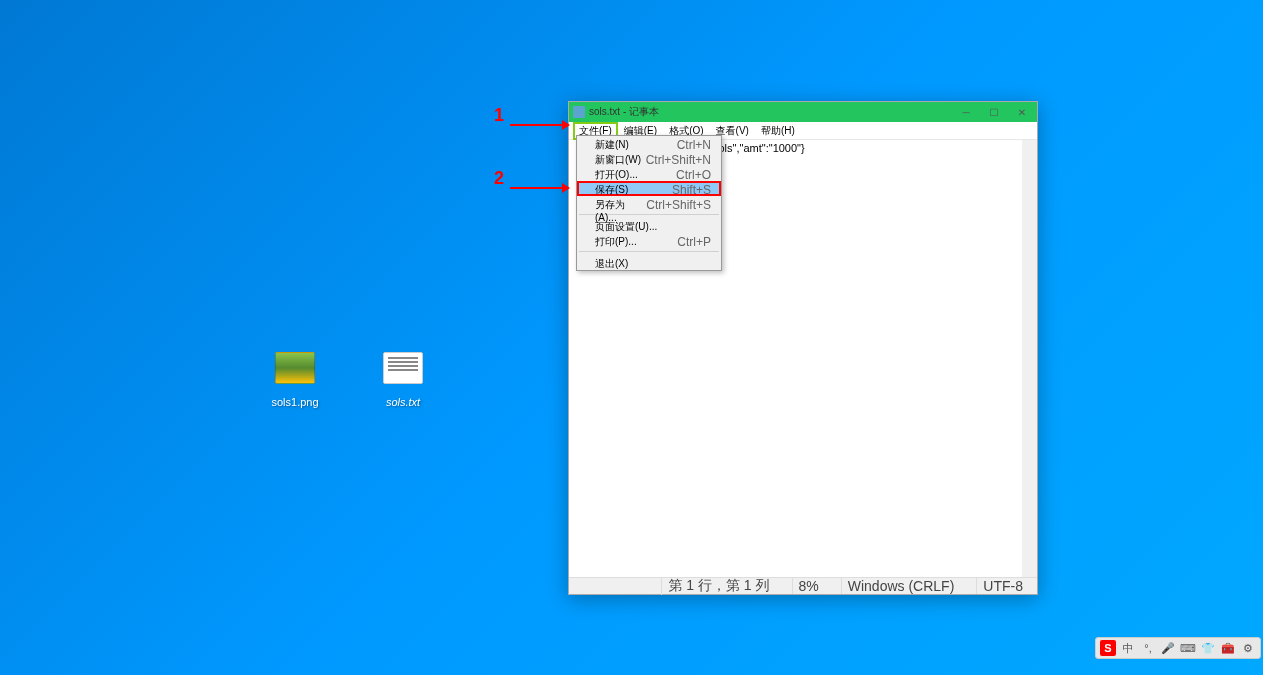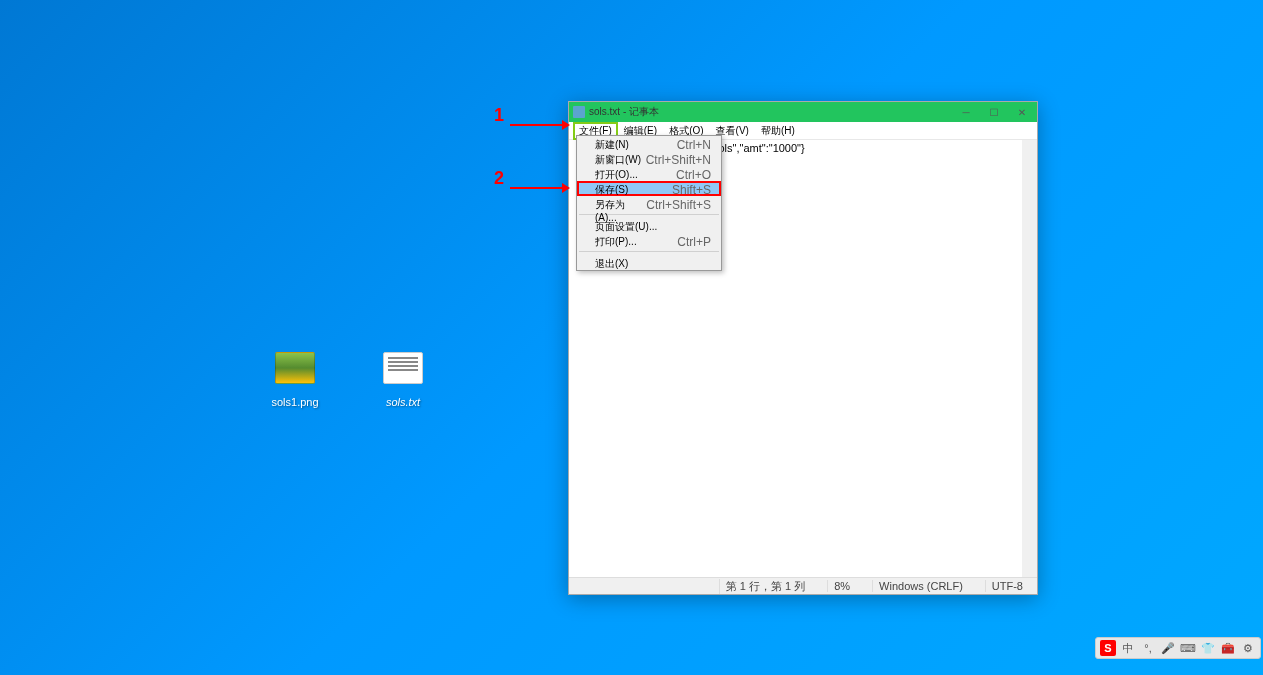--- a/index.html
+++ b/index.html
@@ -30,21 +30,21 @@
     .dropdown-item.selected { background: #90c8f6; }
     .dropdown-item.highlighted { border: 2px solid #ff0000; padding: 0 8px 0 16px; gap: 36px; }
     .dropdown-divider { height: 1px; background: #d0d0d0; margin: 3px 2px; }
     .dropdown-shortcut { color: #666; font-size: 12px; }
     
     .text-area { flex: 1; padding: 2px 4px; font-size: 11px; font-family: Consolas, monospace; color: #000; overflow: auto; position: relative; }
     .text-visible { position: absolute; left: 144px; top: 2px; }
     
     .scrollbar-v { position: absolute; right: 0; top: 38px; bottom: 17px; width: 15px; background: #f0f0f0; }
     
-    .statusbar { height: 17px; background: #f0f0f0; border-top: 1px solid #ddd; display: flex; align-items: center; font-size: 11px; color: #444; justify-content: flex-end; padding-right: 8px; gap: 16px; }
+    .statusbar { height: 17px; background: #f0f0f0; border-top: 1px solid #ddd; display: flex; align-items: center; font-size: 14px; color: #444; justify-content: flex-end; padding-right: 8px; gap: 16px; }
     .statusbar-section { padding: 0 6px; border-left: 1px solid #ddd; }
     
     .annotation { position: absolute; color: #ff0000; font-size: 18px; font-weight: bold; font-family: Arial; }
     .arrow { position: absolute; }
     .arrow svg { display: block; }
     
     .ime-bar { position: absolute; right: 2px; bottom: 16px; height: 22px; background: #e8e8e8; border: 1px solid #ccc; border-radius: 3px; display: flex; align-items: center; padding: 0 4px; gap: 4px; font-size: 11px; }
     .ime-icon { width: 16px; height: 16px; display: flex; align-items: center; justify-content: center; color: #555; font-size: 11px; }
     .ime-s { background: #ff0000; color: #fff; font-weight: bold; border-radius: 2px; }
   </style>

